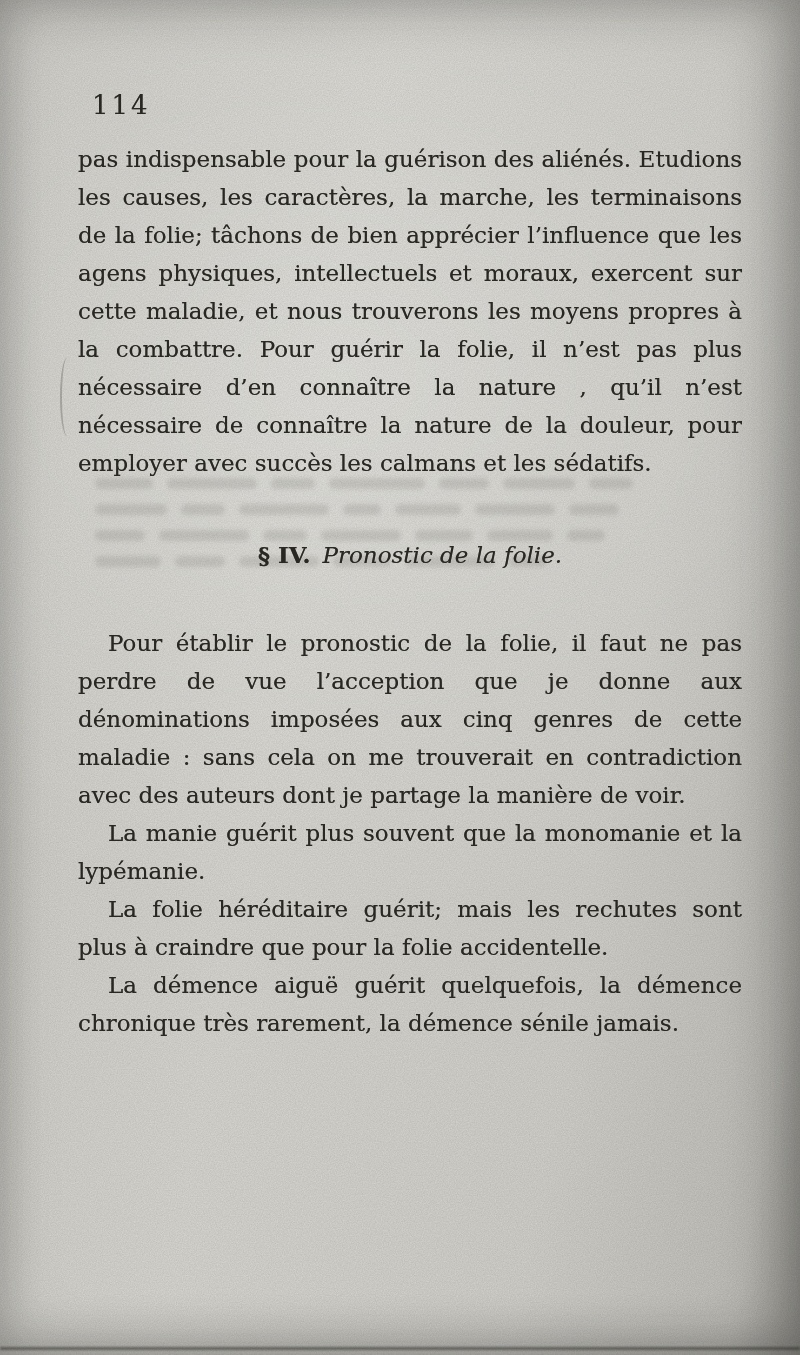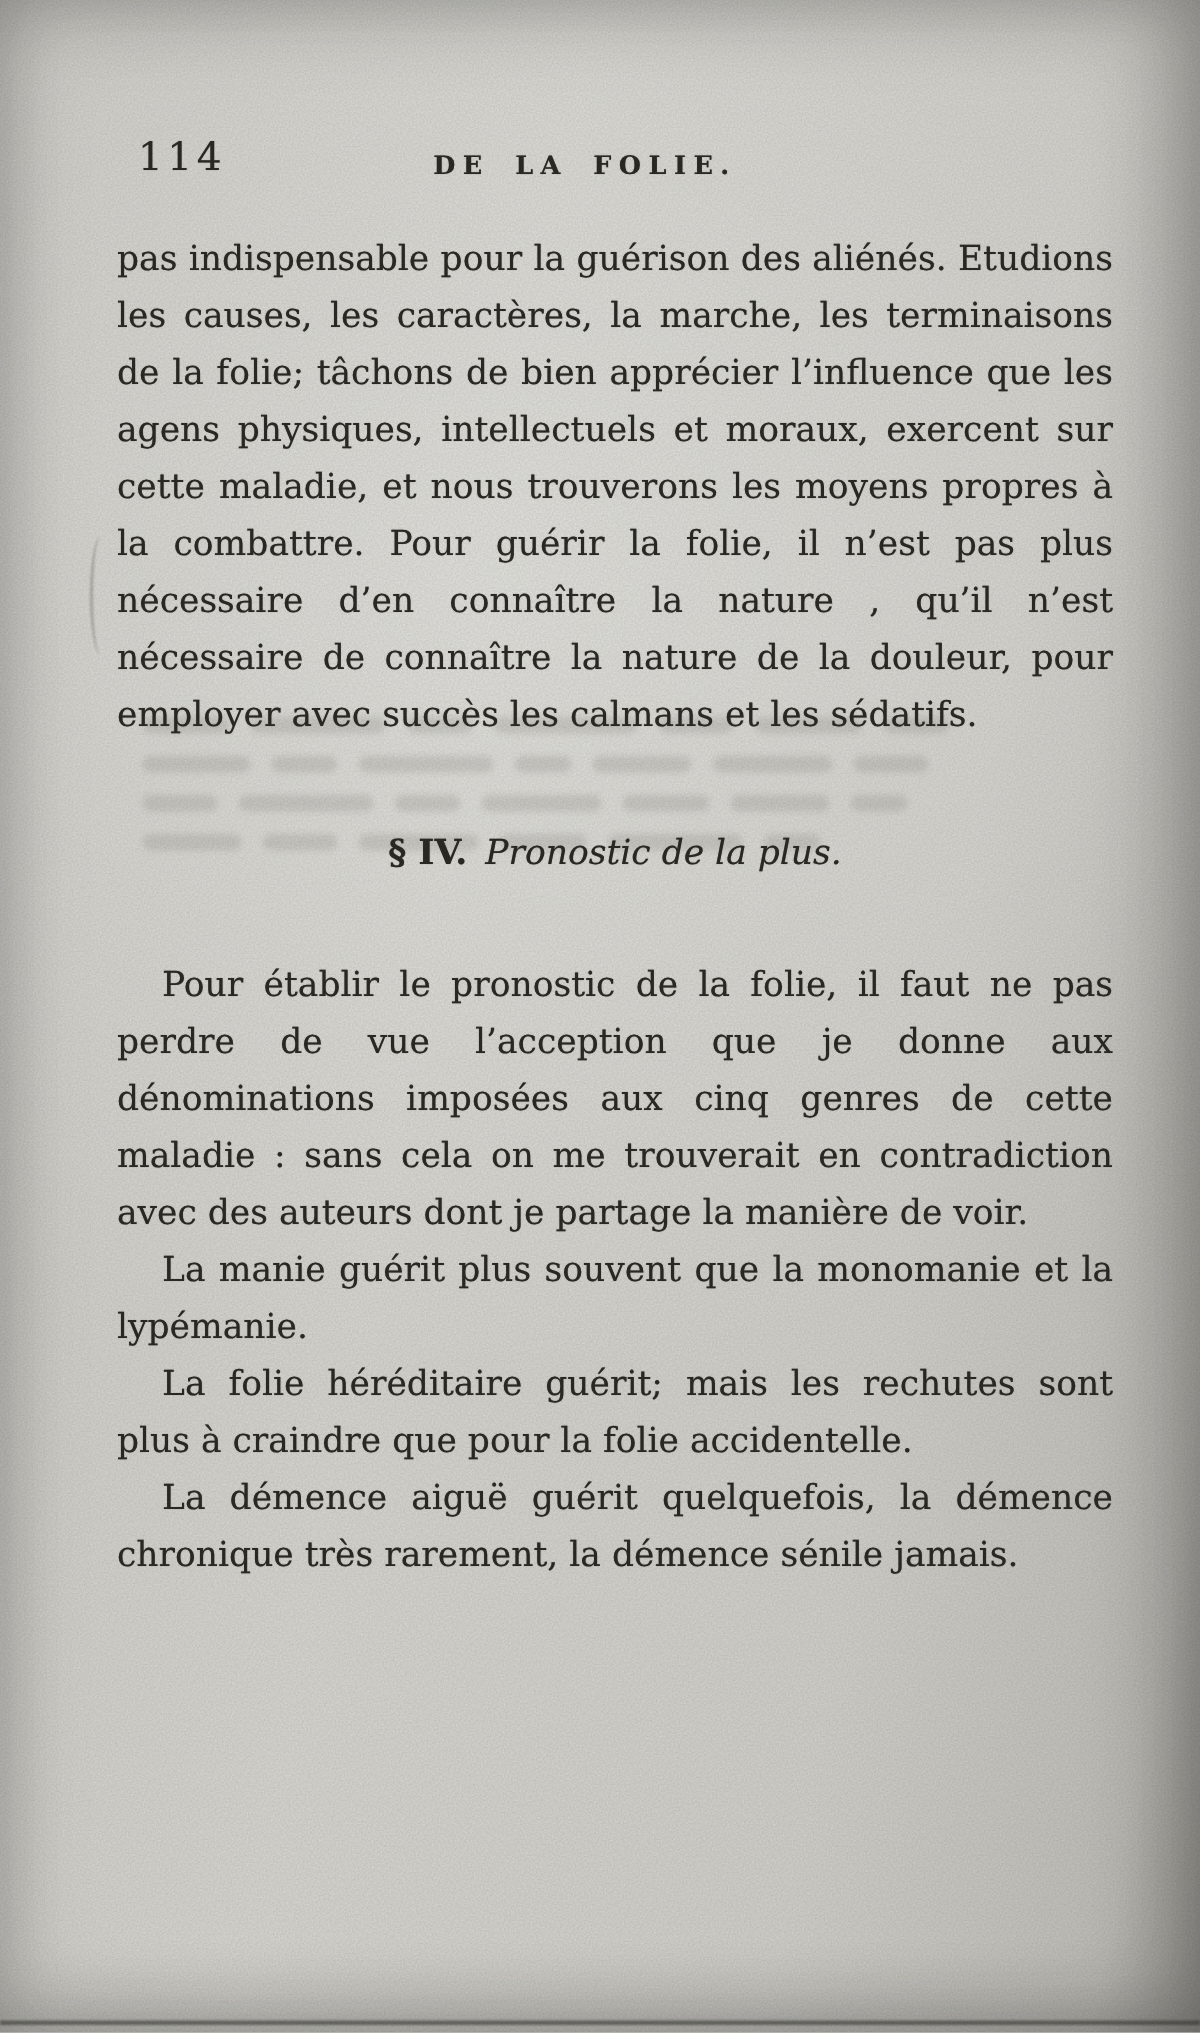--- a/index.html
+++ b/index.html
@@ -41,21 +41,21 @@
     color: #2b2a24;
     font-size: 23px;
     line-height: 38px;
     text-align: justify;
     text-shadow: 0 0 0.6px rgba(30,30,25,0.55);
     hyphens: none;
   }
   .header {
     position: relative;
     height: 42px;
-    margin-bottom: 26px;
+    margin-bottom: 12px;
   }
   .pagenum {
     position: absolute;
     left: 14px;
     top: 0;
     font-size: 26px;
     letter-spacing: 3px;
   }
   .running-title {
     position: absolute;
@@ -186,27 +186,26 @@
         <span class="w38"></span>
       </div>
   </div>
 
   <div class="margin-mark"></div>
 
   <div class="content">
 
     <div class="header">
       <span class="pagenum">114</span>
-      <span class="running-title">DE LA FOLIE.</span>
     </div>
 
     <p class="no-indent">pas indispensable pour la guérison des aliénés. Etudions les causes, les caractères, la marche, les terminaisons de la folie; tâchons de bien apprécier l’influence que les agens physiques, intellectuels et moraux, exercent sur cette maladie, et nous trouverons les moyens propres à la combattre. Pour guérir la folie, il n’est pas plus nécessaire d’en connaître la nature , qu’il n’est nécessaire de connaître la nature de la douleur, pour employer avec succès les calmans et les sédatifs.</p>
 
     <div class="section-heading">
-      <span class="prefix">§ IV.</span><span class="italic">Pronostic de la plus.</span>
+      <span class="prefix">§ IV.</span><span class="italic">Pronostic de la folie.</span>
     </div>
 
     <p>Pour établir le pronostic de la folie, il faut ne pas perdre de vue l’acception que je donne aux dénominations imposées aux cinq genres de cette maladie : sans cela on me trouverait en contradiction avec des auteurs dont je partage la manière de voir.</p>
     <p>La manie guérit plus souvent que la monomanie et la lypémanie.</p>
     <p>La folie héréditaire guérit; mais les rechutes sont plus à craindre que pour la folie accidentelle.</p>
     <p>La démence aiguë guérit quelquefois, la démence chronique très rarement, la démence sénile jamais.</p>
 
   </div>
 
   <svg class="paper-noise" width="800" height="1355" aria-hidden="true">

